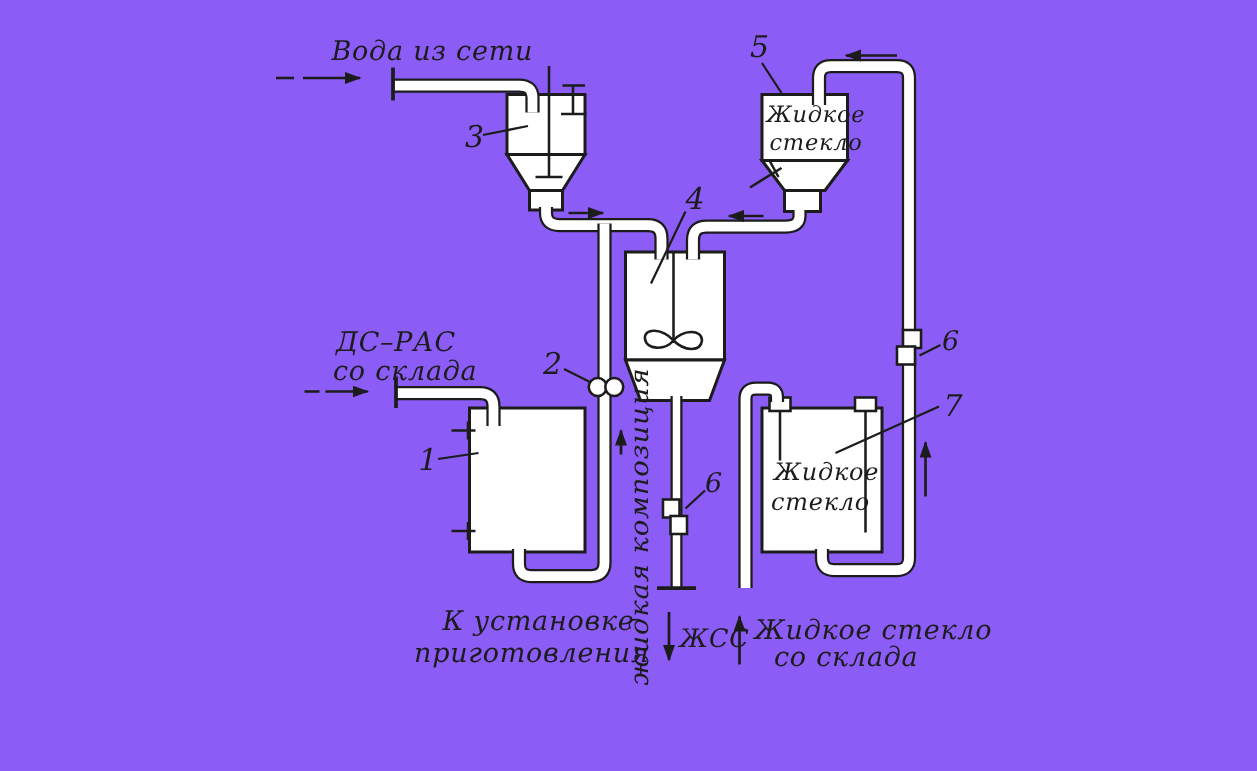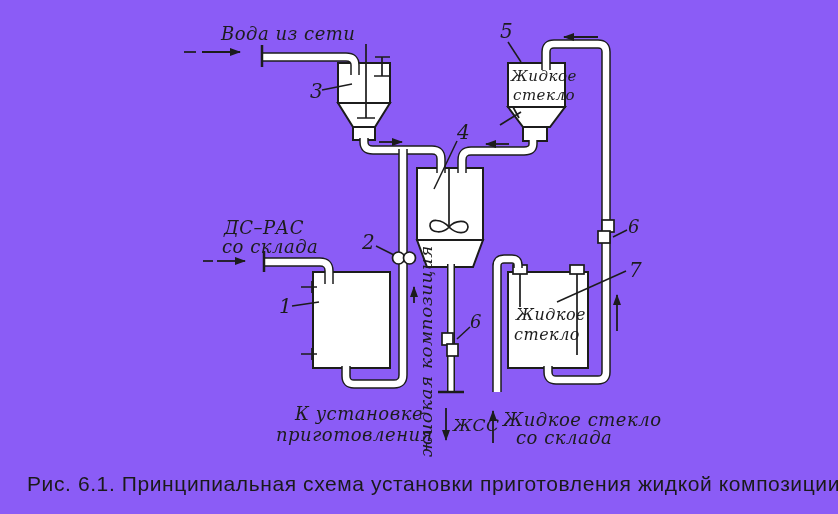--- a/index.html
+++ b/index.html
@@ -180,14 +180,13 @@
       <text class="num" x="362" y="249" font-size="20">2</text>
       <text class="num" x="310" y="98" font-size="20">3</text>
       <text class="num" x="457" y="139" font-size="20">4</text>
       <text class="num" x="500" y="38" font-size="20">5</text>
       <text class="num" x="470" y="328" font-size="18">6</text>
       <text class="num" x="628" y="233" font-size="18">6</text>
       <text class="num" x="629" y="277" font-size="20">7</text>
     </g>
   </svg>
 
-  <div class="caption">Рис. 6.1. Принципиальная схема установки приготовления жидкой композиции</div>
 </div>
 
 </body></html>

